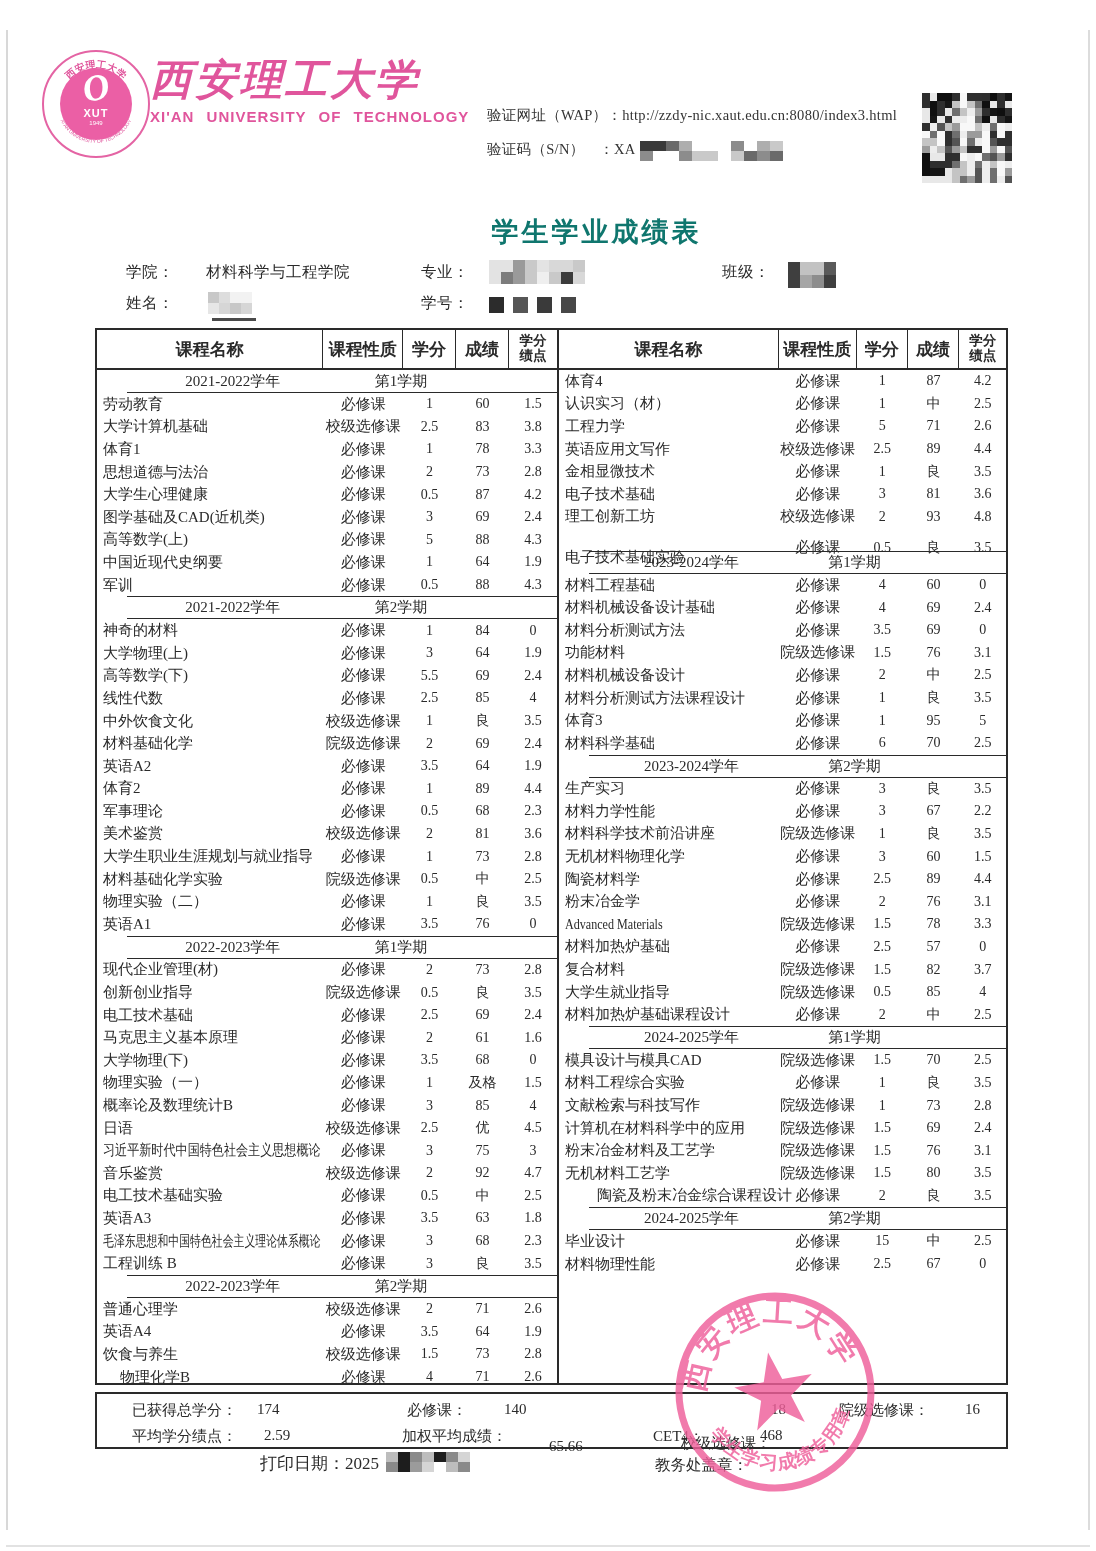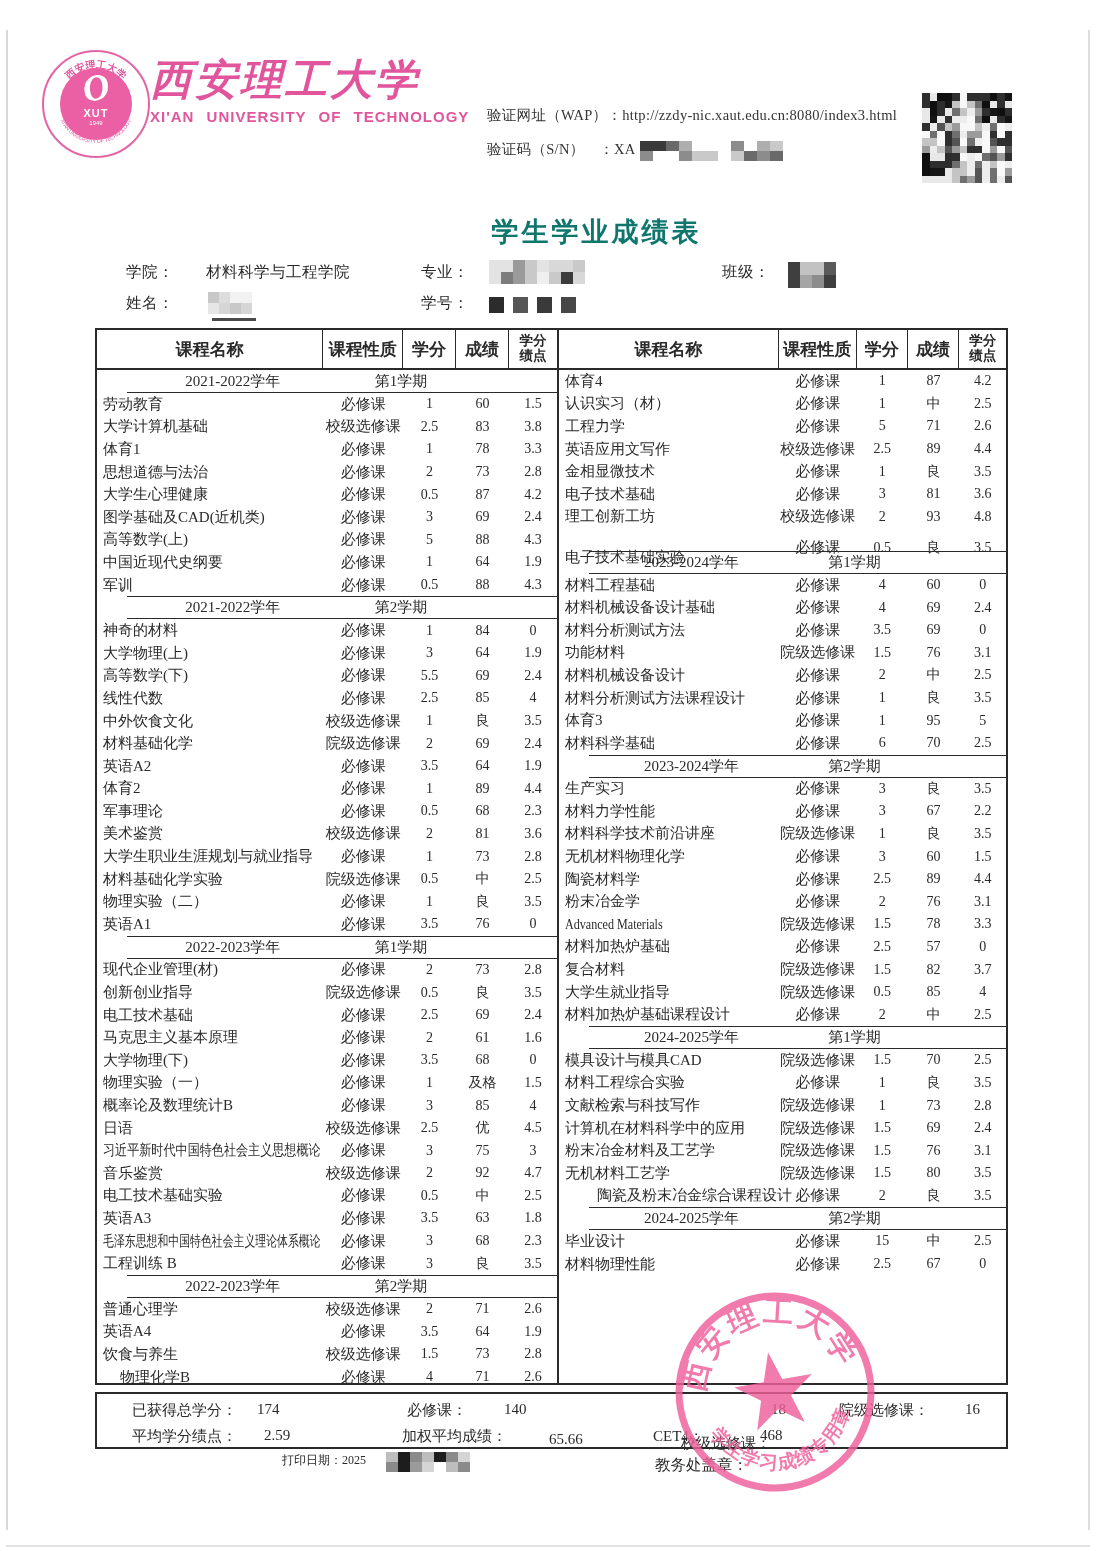--- a/index.html
+++ b/index.html
@@ -62,25 +62,25 @@
   .cnum { text-align:center; font-size:14px; }
 
   
   .summary { position:absolute; left:95px; top:1392px; width:913px; height:57px; border:2px solid #2a2a2a; font-size:15px; }
   .summary span { position:absolute; white-space:nowrap; }
   .s-l1a{left:35px;top:7px;} .s-v1a{left:160px;top:7px;}
   .s-l1b{left:310px;top:7px;} .s-v1b{left:407px;top:7px;}
   .s-l1c{left:584px;top:7px;margin-top:33px;} .s-v1c{left:674px;top:7px;}
   .s-l1d{left:742px;top:7px;} .s-v1d{left:868px;top:7px;}
   .s-l2a{left:35px;top:33px;} .s-v2a{left:167px;top:33px;}
-  .s-l2b{left:305px;top:33px;} .s-v2b{left:452px;top:37px;text-align:right;}
+  .s-l2b{left:305px;top:33px;} .s-v2b{left:452px;top:44px;text-align:right;}
   .s-l2c{left:556px;top:33px;} .s-v2c{left:663px;top:33px;}
 
   
-  .print-label { position:absolute; left:282px; top:1452px; font-size:12px; }
+  .print-label { position:absolute; left:260px; top:1452px; font-size:17px; }
   #print-redact { position:absolute; left:386px; top:1452px; }
   .reg-label { position:absolute; left:655px; top:1455px; font-size:15.5px; }
 
   
   .stamp { position:absolute; left:672px; top:1289px; width:206px; height:206px; opacity:0.82; pointer-events:none; }
 </style>
 </head>
 <body>
 
 <div class="page">

